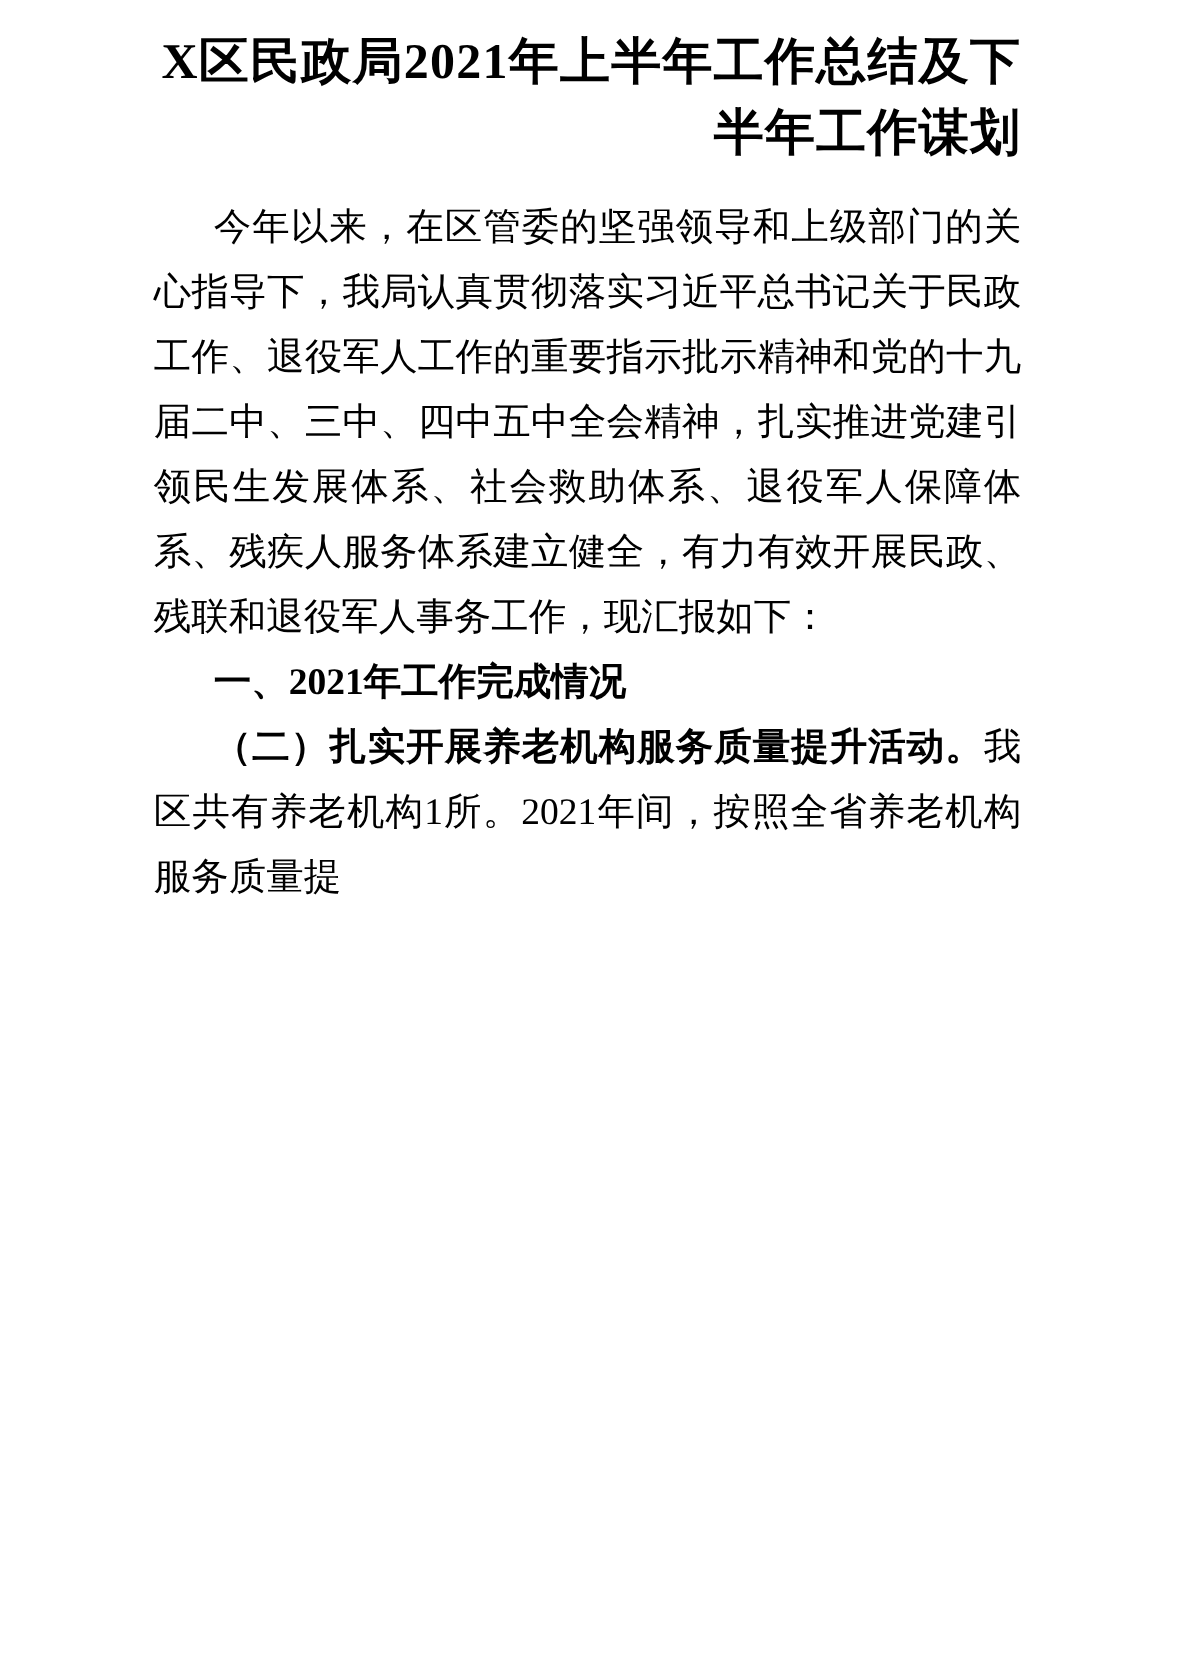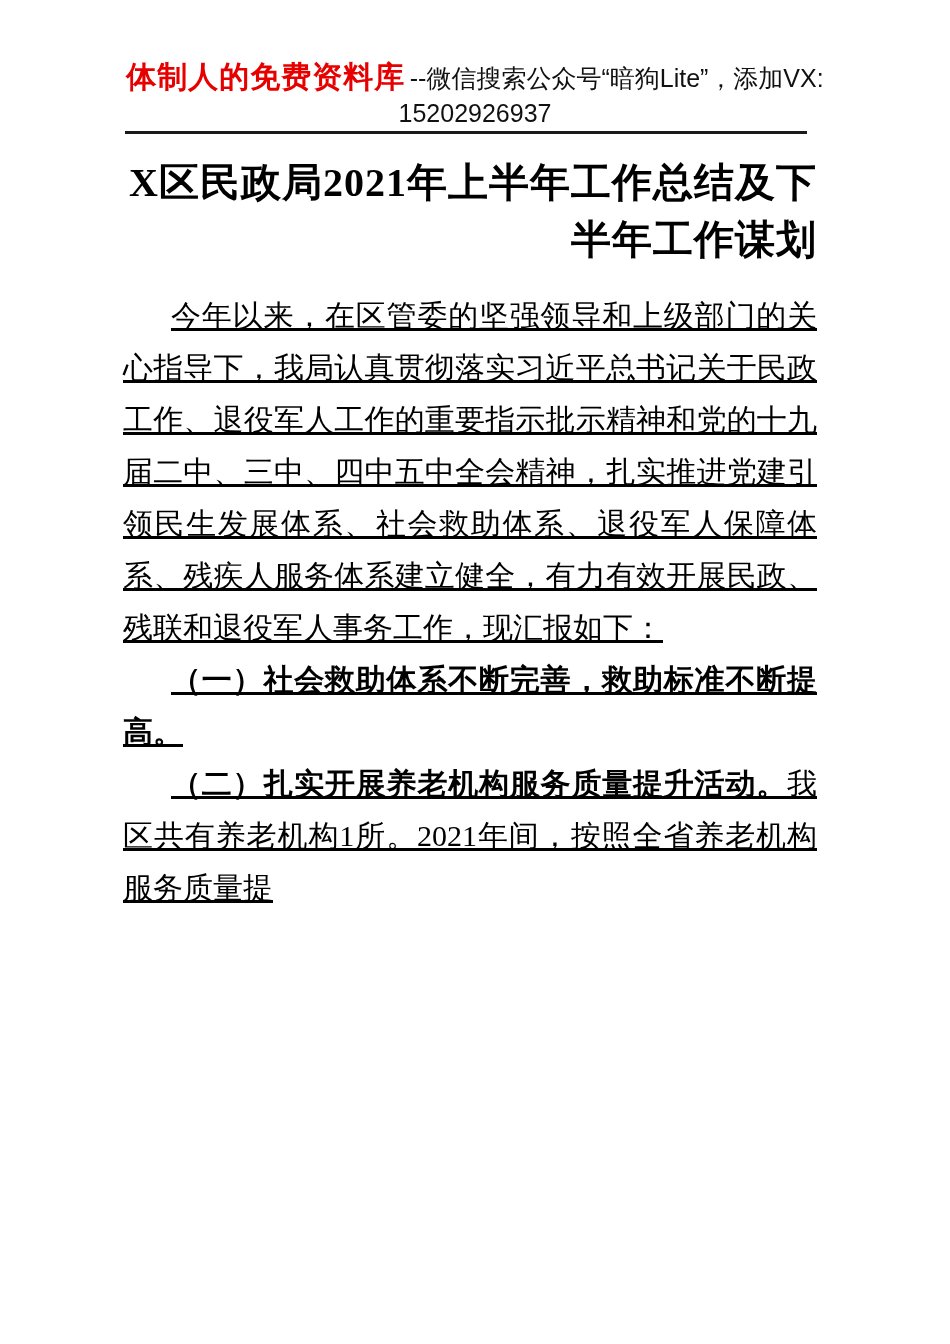--- a/index.html
+++ b/index.html
@@ -58,46 +58,37 @@
   .doc-body {
     width: 694px;
     margin: 22px 0 0 123px;
     font-size: 30px;
     line-height: 52px;
     text-align: justify;
   }
   .doc-body p {
     margin: 0;
     text-indent: 48px;
-    text-decoration: underline;
   }
   .heading {
     font-weight: bold;
   }
   .lead-bold {
     font-weight: bold;
   }
 </style>
 </head>
 <body>
 
 <div class="page">
 
-  <div class="doc-header">
-    <div>
-      <span class="brand">体制人的免费资料库</span>
-      <span class="promo">--微信搜索公众号“暗狗Lite”，添加VX:</span>
-    </div>
-    <div class="phone">15202926937</div>
-    <div class="header-rule"></div>
-  </div>
 
   <h1 class="doc-title">X区民政局2021年上半年工作总结及下半年工作谋划</h1>
 
   <div class="doc-body">
     <p>今年以来，在区管委的坚强领导和上级部门的关心指导下，我局认真贯彻落实习近平总书记关于民政工作、退役军人工作的重要指示批示精神和党的十九届二中、三中、四中五中全会精神，扎实推进党建引领民生发展体系、社会救助体系、退役军人保障体系、残疾人服务体系建立健全，有力有效开展民政、残联和退役军人事务工作，现汇报如下：</p>
-    <p class="heading">（一）社会救助体系不断完善，救助标准不断提高。</p>
+    <p class="heading">一、2021年工作完成情况</p>
     <p>
       <span class="lead-bold">（二）扎实开展养老机构服务质量提升活动。</span><span>我区共有养老机构1所。2021年间，按照全省养老机构服务质量提</span>
     </p>
   </div>
 
 </div>
 
 </body></html>

